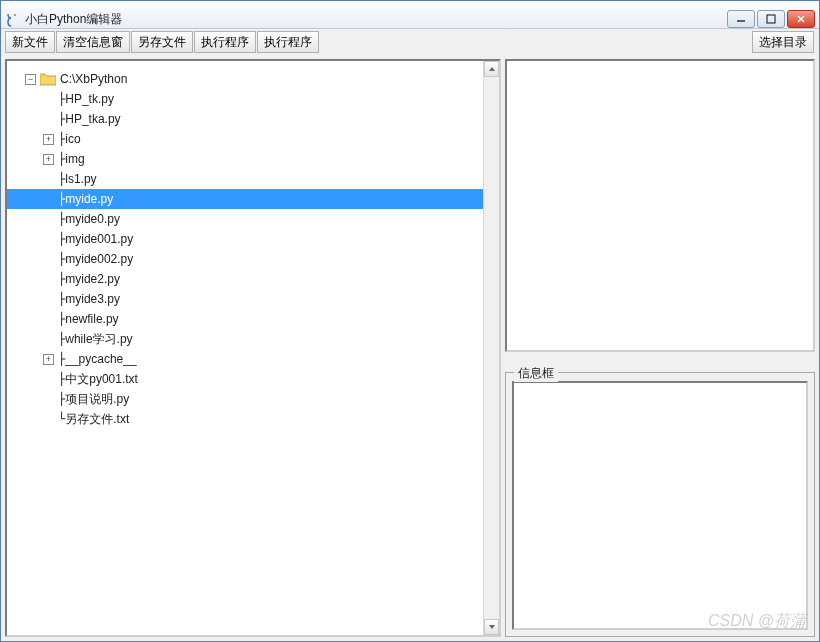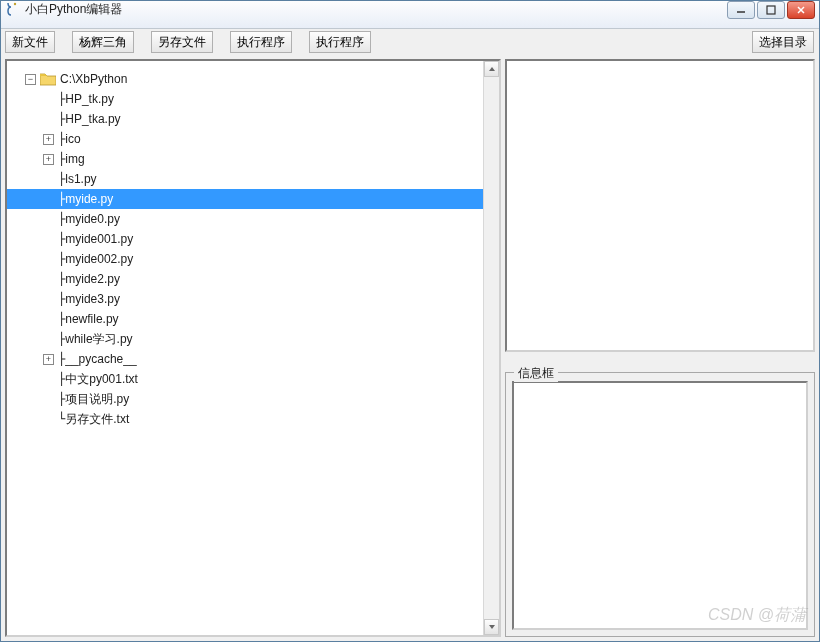--- a/index.html
+++ b/index.html
@@ -18,21 +18,21 @@
       border: 1px solid #5a7fa0;
       background: #f0f0f0;
       display: flex;
       flex-direction: column;
     }
     .titlebar {
       height: 28px;
       background: linear-gradient(#fdfdfe, #e8eef7);
       border-bottom: 1px solid #c0c8d0;
       display: flex;
-      align-items: flex-start;
+      align-items: flex-end;
       padding: 0 4px;
     }
     .title-icon {
       width: 16px;
       height: 16px;
       margin-right: 4px;
       display: flex;
       align-items: center;
       justify-content: center;
     }
@@ -60,21 +60,21 @@
       background: linear-gradient(#f49a8a, #d9432a);
       border-color: #a03322;
     }
     .win-btn svg { width: 10px; height: 10px; }
     .toolbar {
       height: 26px;
       background: #f0f0f0;
       display: flex;
       align-items: center;
       padding: 2px 4px;
-      gap: 16px;
+      gap: 0;
     }
     .tool-btn {
       height: 22px;
       padding: 0 6px;
       border: 1px solid #b0b0b0;
       background: linear-gradient(#fdfdfd, #e6e6e6);
       font-size: 12px;
       cursor: pointer;
       display: flex;
       align-items: center;
@@ -199,21 +199,21 @@
       color: #222;
     }
     .right-bottom .inner {
       margin: 8px 6px 6px 6px;
       flex: 1;
       border: 2px inset #d0d0d0;
       background: #fff;
     }
     .watermark {
       position: absolute;
-      bottom: 16px;
+      bottom: 10px;
       right: 14px;
       color: rgba(120,120,120,0.35);
       font-size: 16px;
       font-style: italic;
       pointer-events: none;
     }
   </style>
 </head>
 <body>
 
@@ -242,21 +242,21 @@
         <svg viewBox="0 0 10 10">
             <line x1="2" y1="2" x2="8" y2="8" stroke="#fff" stroke-width="1.5"></line>
             <line x1="8" y1="2" x2="2" y2="8" stroke="#fff" stroke-width="1.5"></line>
           </svg>
       </div>
     </div>
   </div>
 
   <div class="toolbar">
     <div class="tool-btn">新文件</div>
-    <div class="tool-btn">杨辉三角</div>
+    <div class="tool-btn">清空信息窗</div>
     <div class="tool-btn">另存文件</div>
     <div class="tool-btn">执行程序</div>
     <div class="tool-btn">执行程序</div>
     <div class="tool-spacer"></div>
     <div class="tool-btn">选择目录</div>
   </div>
 
   <div class="content">
 
     <div class="left-pane">

